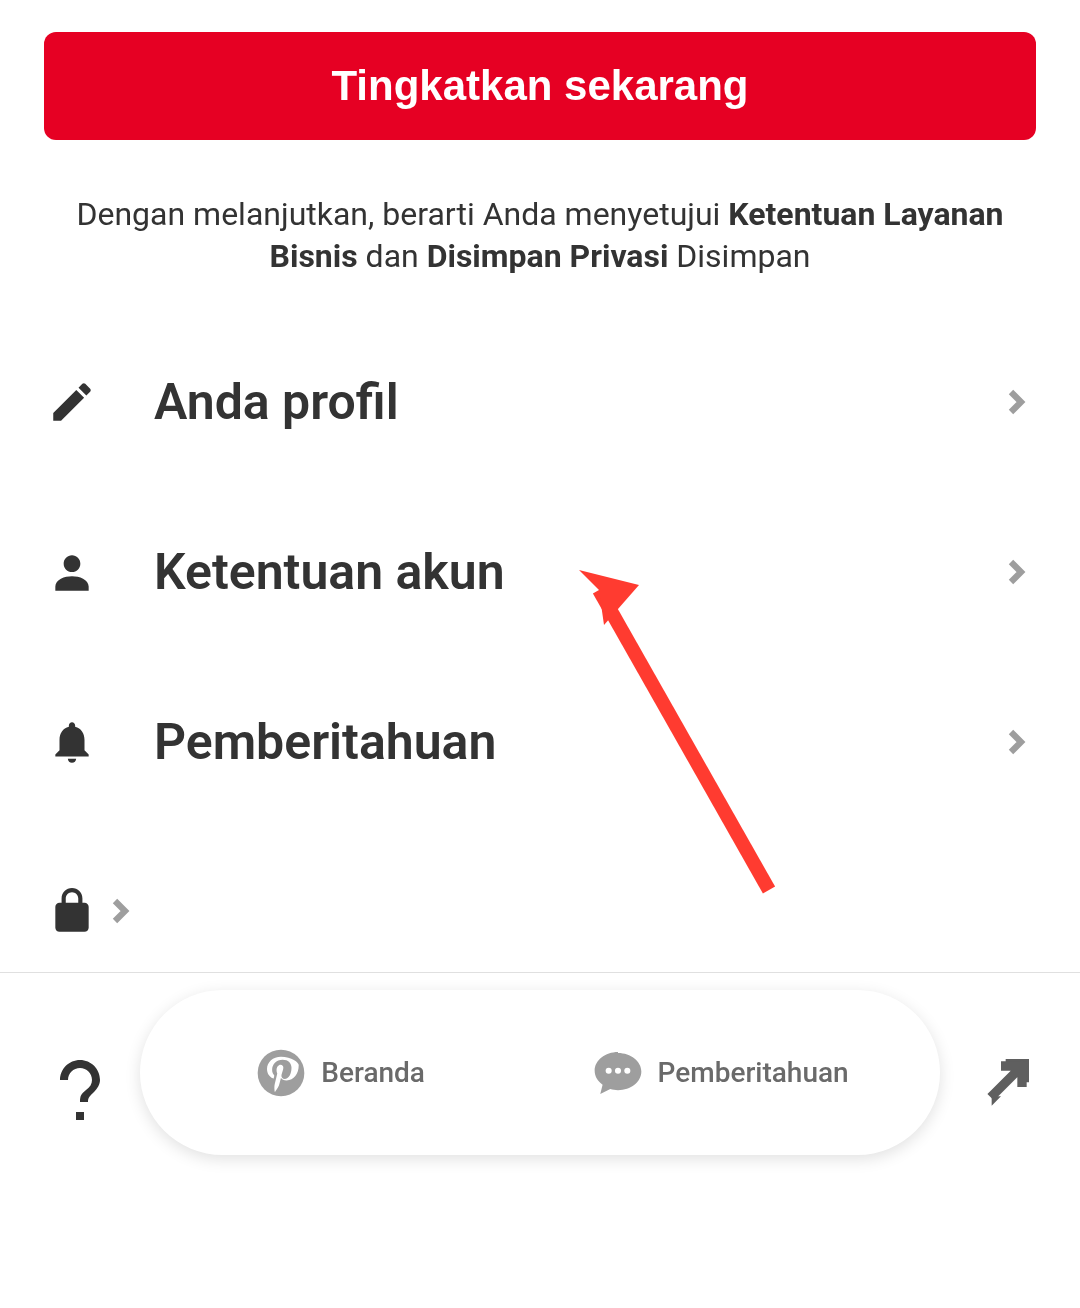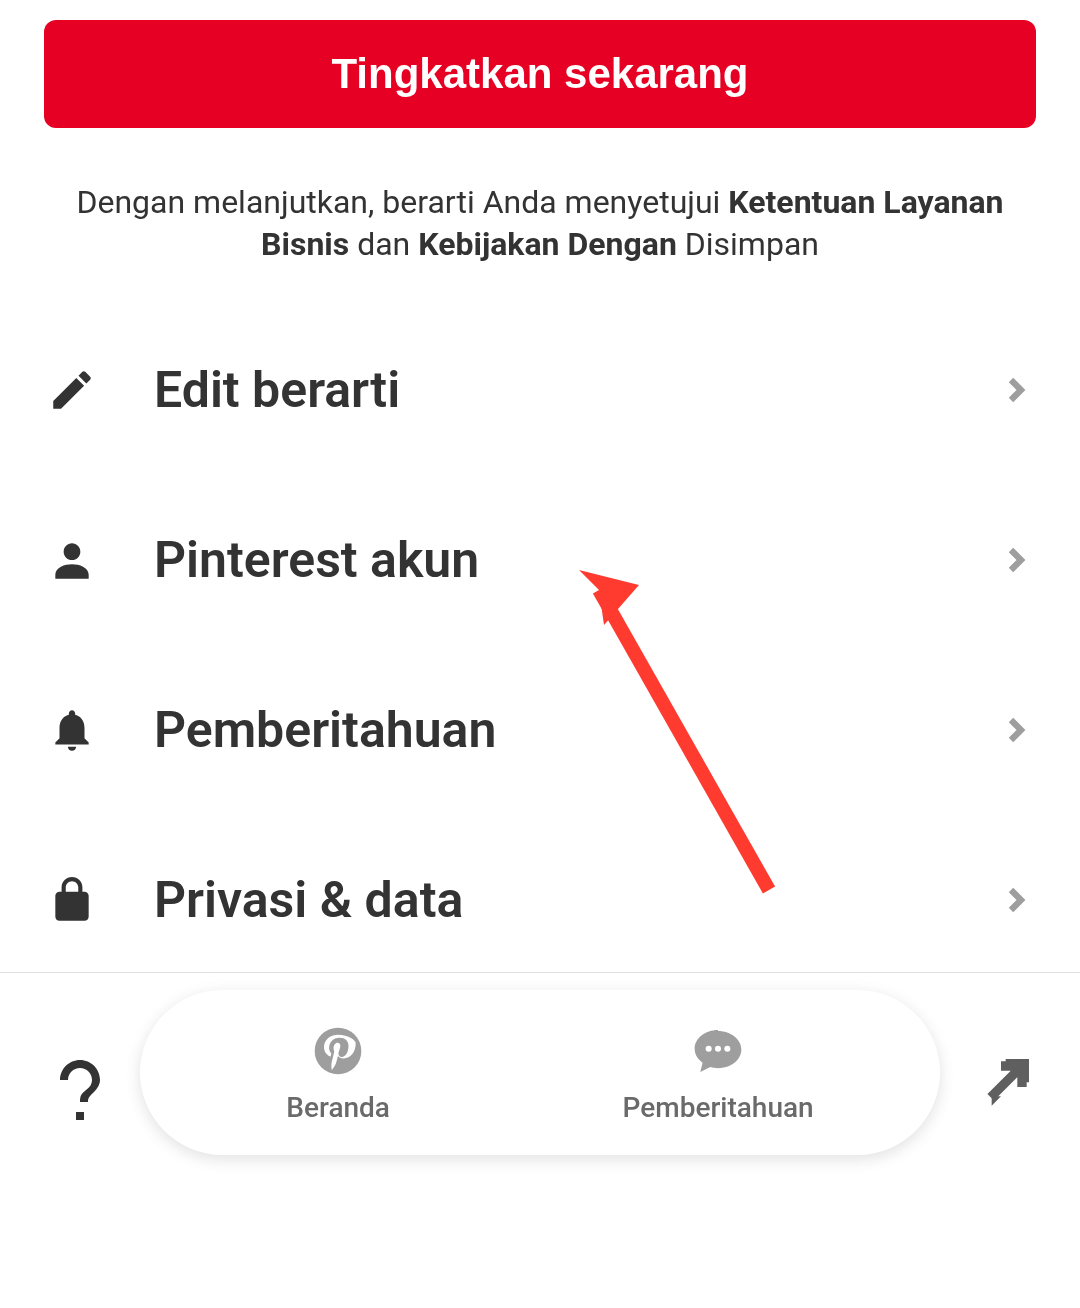--- a/index.html
+++ b/index.html
@@ -9,21 +9,21 @@
   }
   body {
     font-family: -apple-system, BlinkMacSystemFont, "Segoe UI", Roboto, Helvetica, Arial, sans-serif;
     background: #ffffff;
     width: 1080px;
     height: 1308px;
     position: relative;
     overflow: hidden;
   }
   .container {
-    padding: 20px 44px 0 44px;
+    padding: 32px 44px 0 44px;
   }
   .upgrade-button {
     width: 100%;
     background: #e60023;
     color: #ffffff;
     border: none;
     border-radius: 12px;
     padding: 30px 0;
     font-size: 42px;
     font-weight: 700;
@@ -108,21 +108,21 @@
     background: #ffffff;
     border-radius: 85px;
     box-shadow: 0 4px 16px rgba(0,0,0,0.12);
     display: flex;
     align-items: center;
     justify-content: space-around;
     padding: 0 20px;
   }
   .nav-item {
     display: flex;
-    flex-direction: column;
+    flex-direction: row;
     align-items: center;
     cursor: pointer;
     gap: 10px;
     margin-left: 20px;
   }
   .nav-icon {
     width: 60px;
     height: 60px;
     display: flex;
     align-items: center;
@@ -176,45 +176,45 @@
     fill: #5f5f5f;
   }
 </style>
 </head>
 <body>
 
 <div class="container">
   <button class="upgrade-button">Tingkatkan sekarang</button>
 
   <div class="disclaimer">
-    <span>Dengan melanjutkan, berarti Anda menyetujui </span><span class="bold">Ketentuan Layanan Bisnis</span><span> dan </span><span class="bold">Kebijakan Dengan</span><span> Disimpan</span>
+    <span>Dengan melanjutkan, berarti Anda menyetujui </span><span class="bold">Ketentuan Layanan Bisnis</span><span> dan </span><span class="bold">Disimpan Privasi</span><span> Disimpan</span>
   </div>
 
   <div class="menu-list">
     <div class="menu-item">
       <div class="menu-icon">
         <svg viewBox="0 0 24 24">
             <path d="M3 17.25V21h3.75L17.81 9.94l-3.75-3.75L3 17.25zM20.71 7.04c.39-.39.39-1.02 0-1.41l-2.34-2.34c-.39-.39-1.02-.39-1.41 0l-1.83 1.83 3.75 3.75 1.83-1.83z"></path>
           </svg>
       </div>
-      <div class="menu-label">Edit berarti</div>
+      <div class="menu-label">Anda profil</div>
       <div class="chevron">
         <svg viewBox="0 0 24 24">
             <polyline points="8,4 16,12 8,20"></polyline>
           </svg>
       </div>
     </div>
 
     <div class="menu-item">
       <div class="menu-icon">
         <svg viewBox="0 0 24 24">
             <path d="M12 12c2.21 0 4-1.79 4-4s-1.79-4-4-4-4 1.79-4 4 1.79 4 4 4zm0 2c-3.5 0-8 1.5-8 5v2h16v-2c0-3.5-4.5-5-8-5z"></path>
           </svg>
       </div>
-      <div class="menu-label">Pinterest akun</div>
+      <div class="menu-label">Ketentuan akun</div>
       <div class="chevron">
         <svg viewBox="0 0 24 24">
             <polyline points="8,4 16,12 8,20"></polyline>
           </svg>
       </div>
     </div>
 
     <div class="menu-item">
       <div class="menu-icon">
         <svg viewBox="0 0 24 24">
@@ -228,21 +228,20 @@
           </svg>
       </div>
     </div>
 
     <div class="menu-item">
       <div class="menu-icon">
         <svg viewBox="0 0 24 24">
             <path d="M18 8h-1V6c0-2.76-2.24-5-5-5S7 3.24 7 6v2H6c-1.1 0-2 .9-2 2v10c0 1.1.9 2 2 2h12c1.1 0 2-.9 2-2V10c0-1.1-.9-2-2-2zM9 6c0-1.66 1.34-3 3-3s3 1.34 3 3v2H9V6z"></path>
           </svg>
       </div>
-      <div class="menu-label">Privasi &amp; data</div>
       <div class="chevron">
         <svg viewBox="0 0 24 24">
             <polyline points="8,4 16,12 8,20"></polyline>
           </svg>
       </div>
     </div>
   </div>
 </div>
 
 <svg class="annotation-arrow" width="240" height="360">

